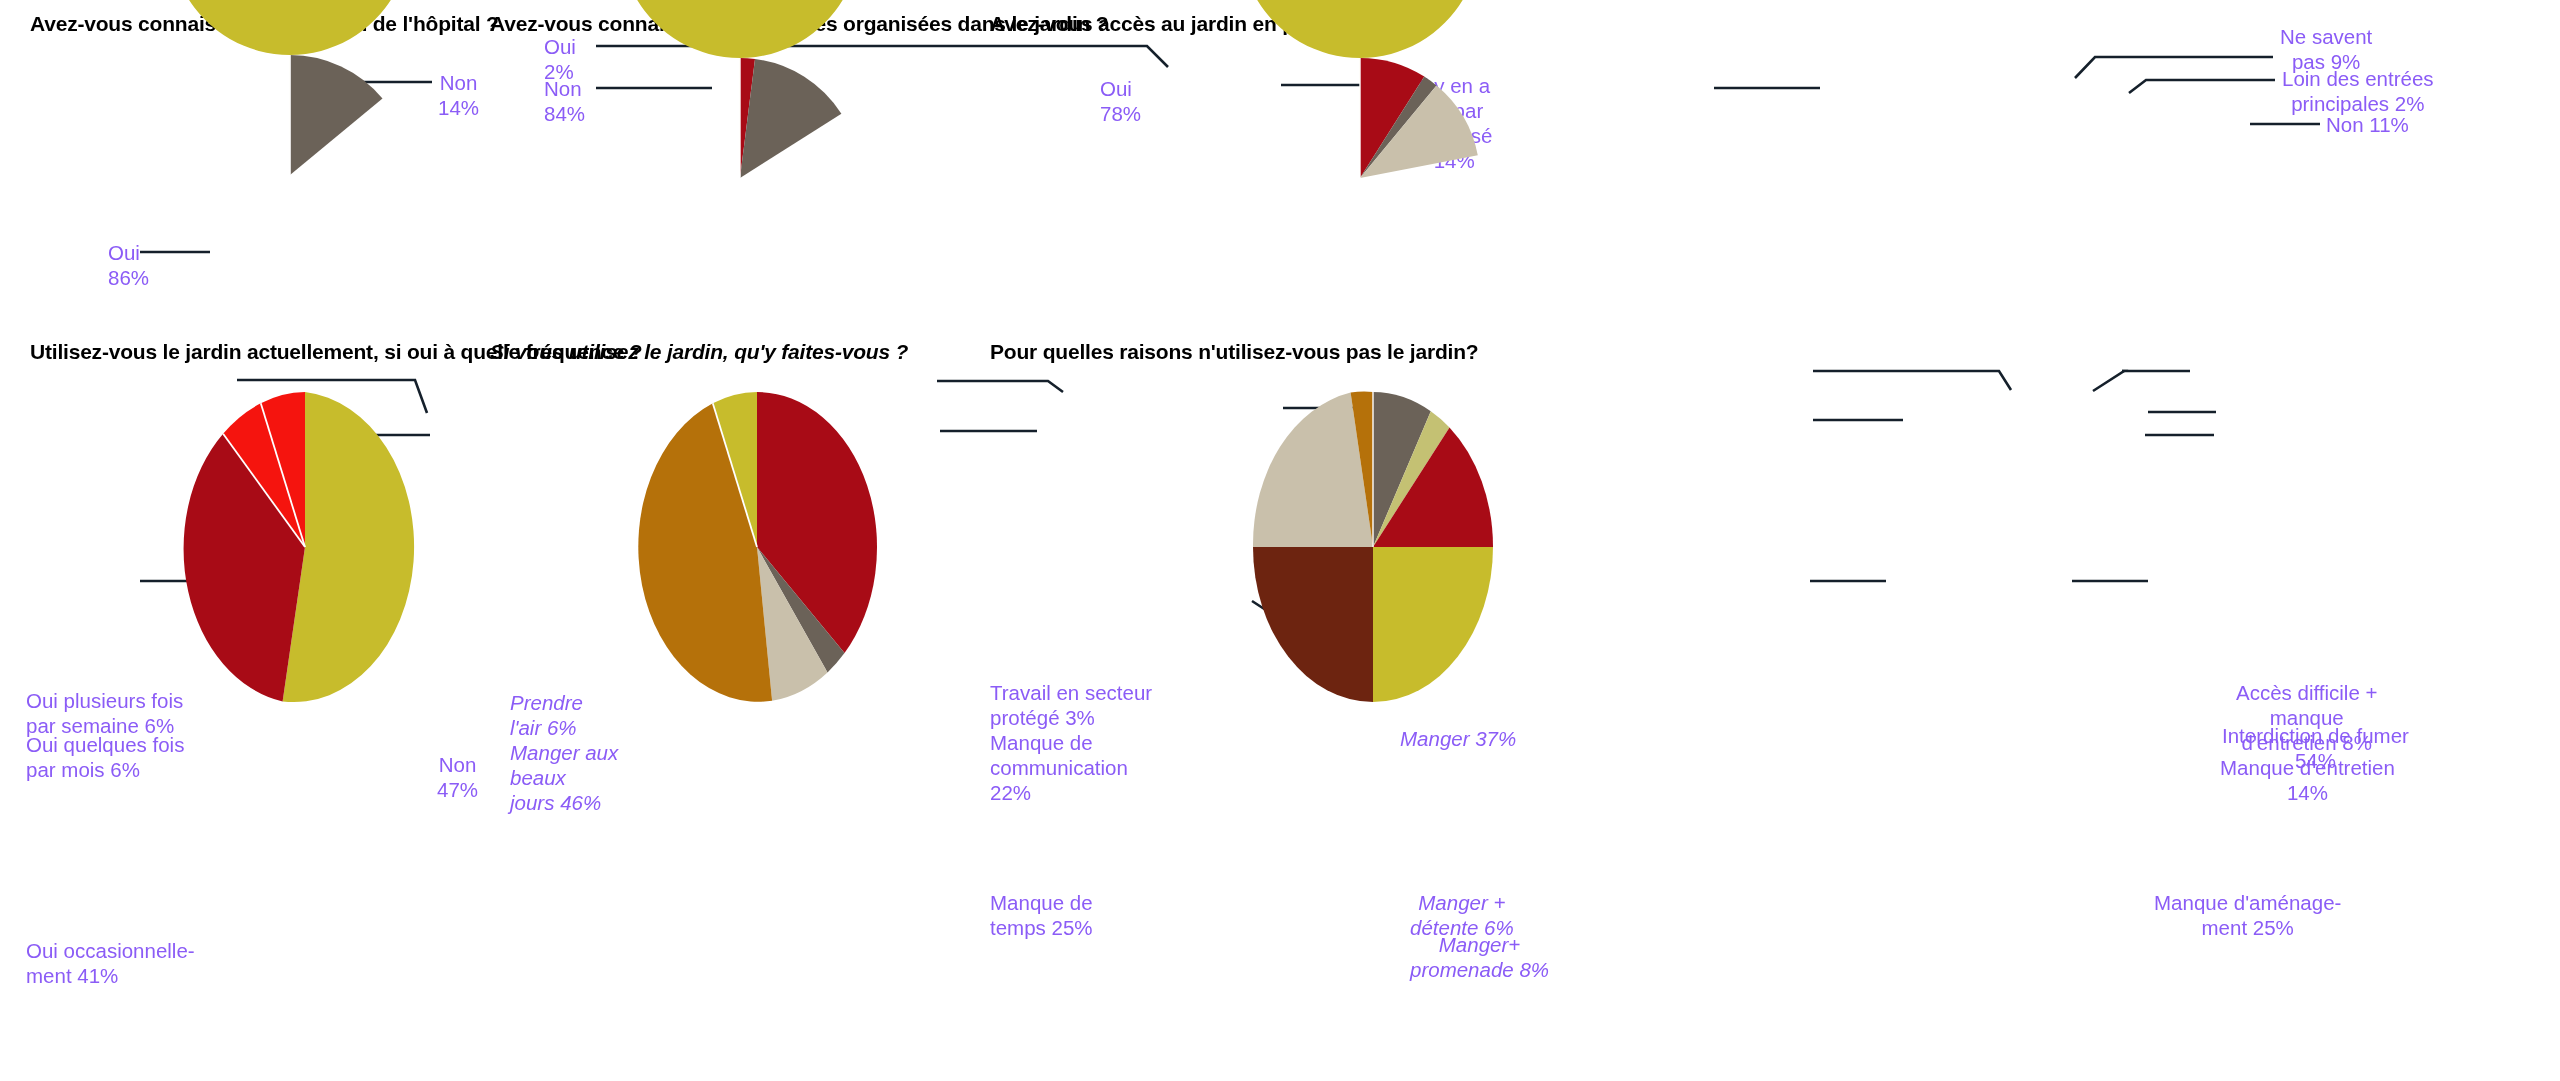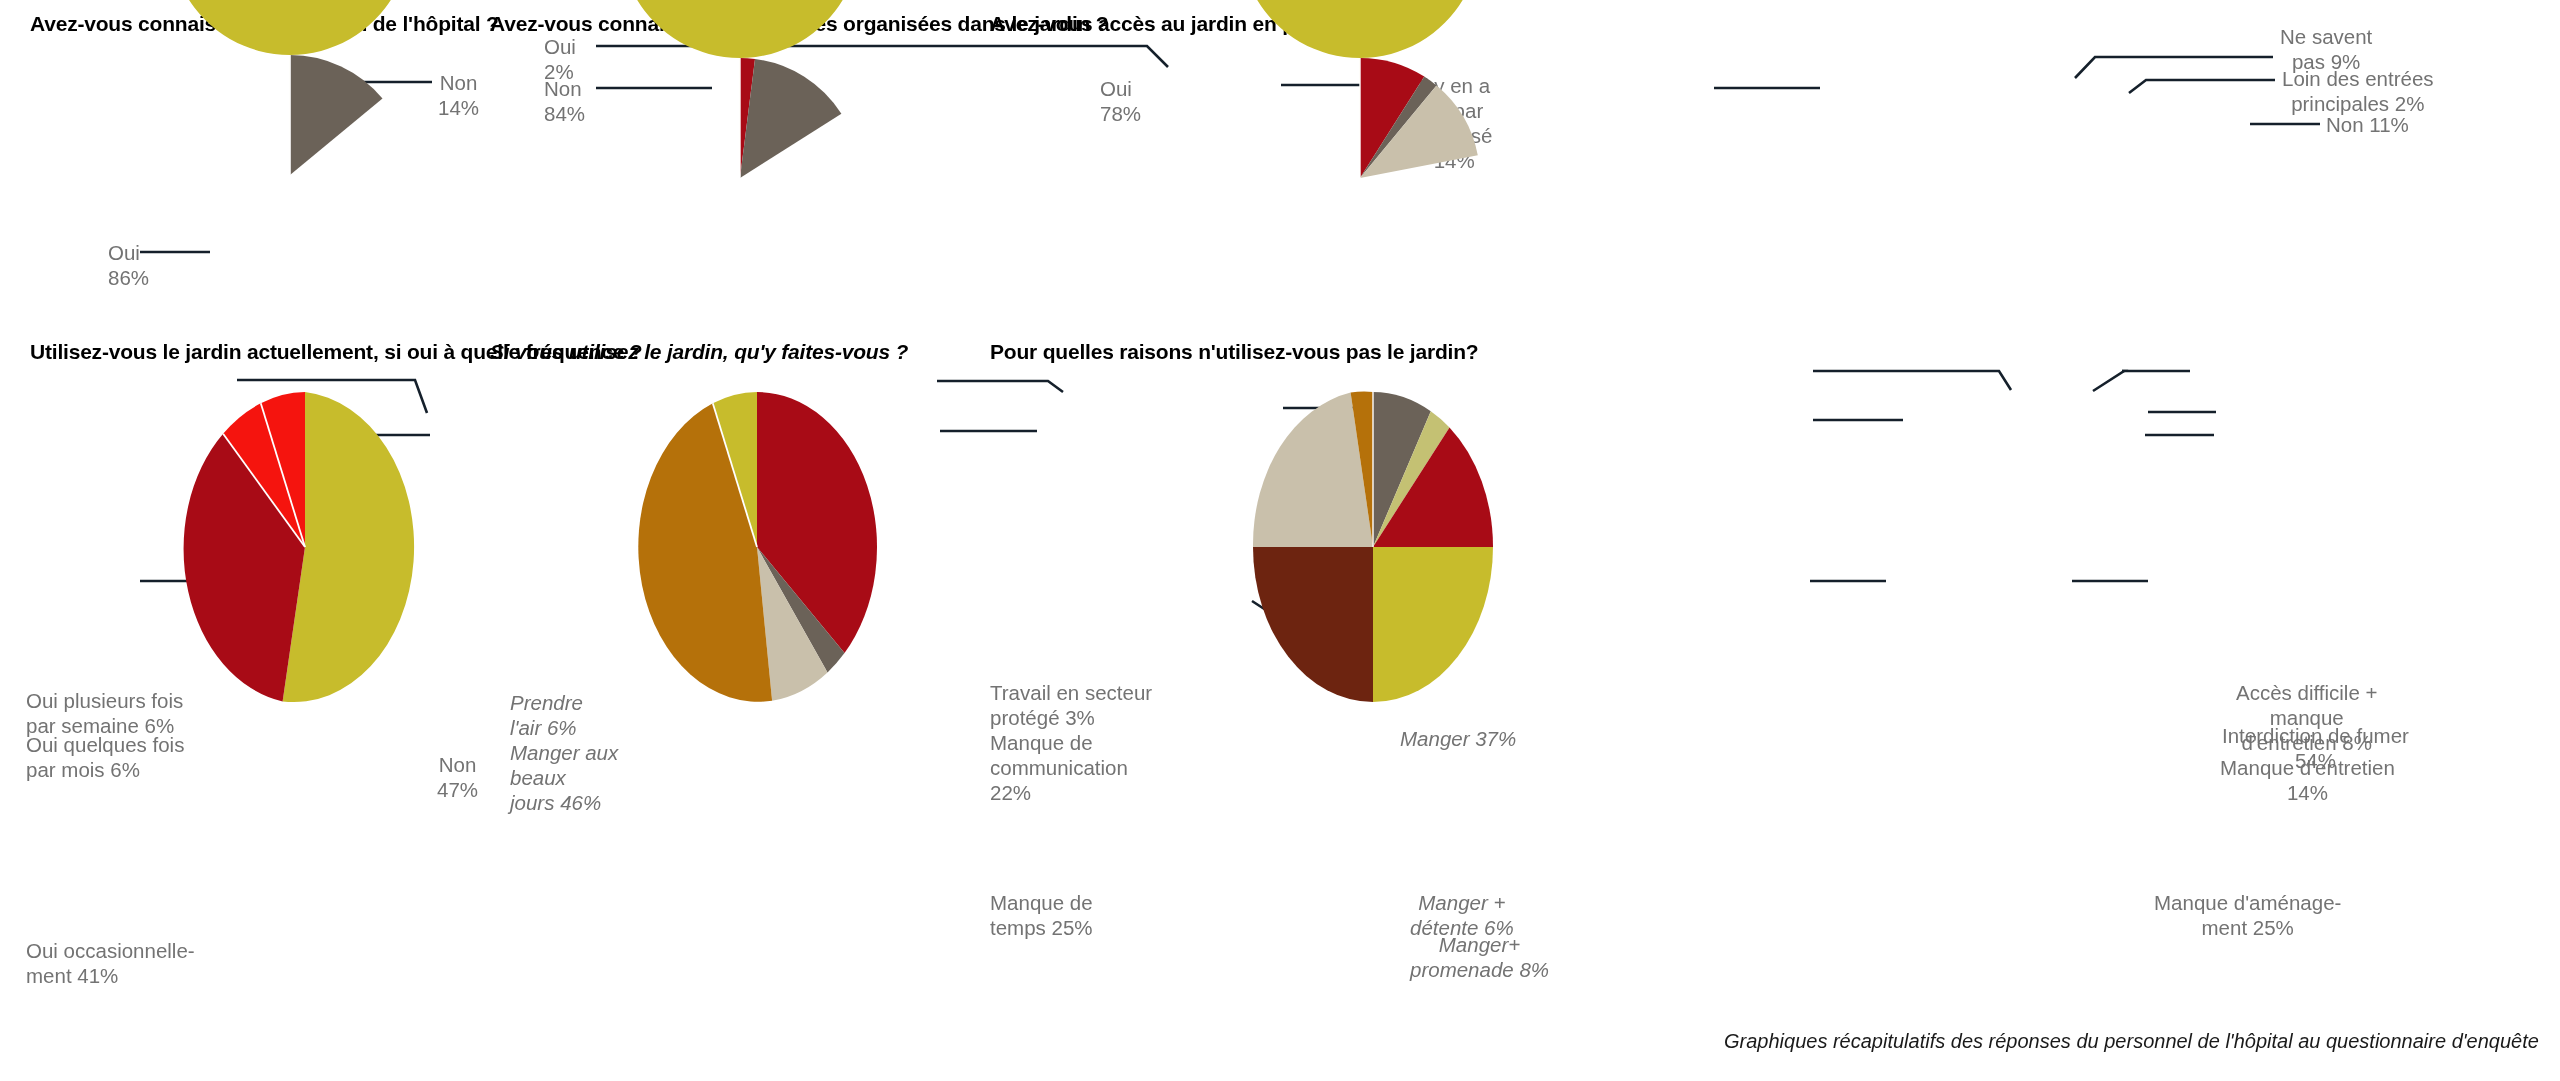--- a/index.html
+++ b/index.html
@@ -33,21 +33,21 @@
     white-space: nowrap;
   }
   .chart-svg {
     position: absolute;
     overflow: visible;
   }
   .lbl {
     position: absolute;
     font-size: 20.5px;
     line-height: 25px;
-    color: #737373;
+    color: #8b5cf6;
     white-space: pre-line;
   }
   .lbl.right { text-align: center; }
   .lbl.left  { text-align: left; }
   .caption {
     position: absolute;
     font-size: 20px;
     font-style: italic;
     color: #1a1a1a;
     white-space: nowrap;
@@ -245,15 +245,14 @@
 14%</div>
     <div class="lbl left" style="left:-650px;top:400px;">Manque de
 communication
 22%</div>
     <div class="lbl left" style="left:-650px;top:560px;">Manque de
 temps 25%</div>
     <div class="lbl right" style="left:514px;top:560px;">Manque d'aménage-
 ment 25%</div>
   </div>
 
-  <div class="caption" style="left:1724px;top:1030px;">Graphiques récapitulatifs des réponses du personnel de l'hôpital au questionnaire d'enquête</div>
 
 </div>
 
 </body></html>

